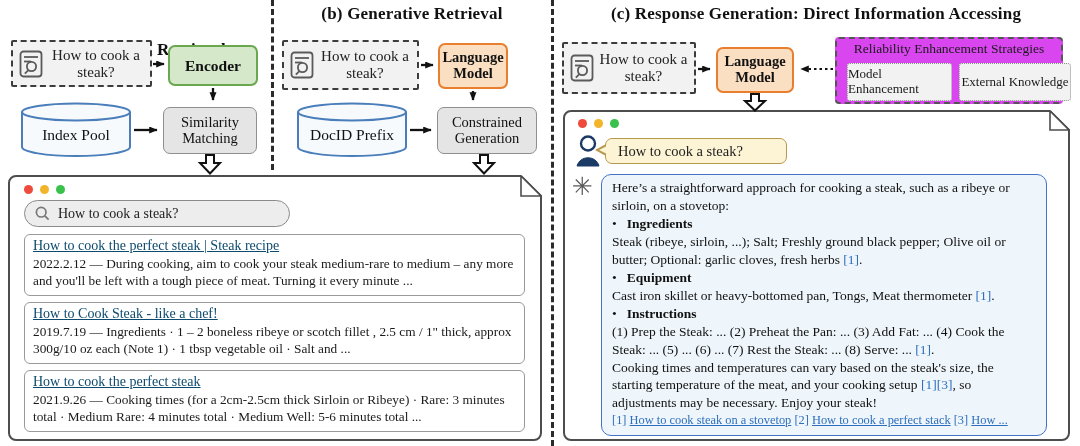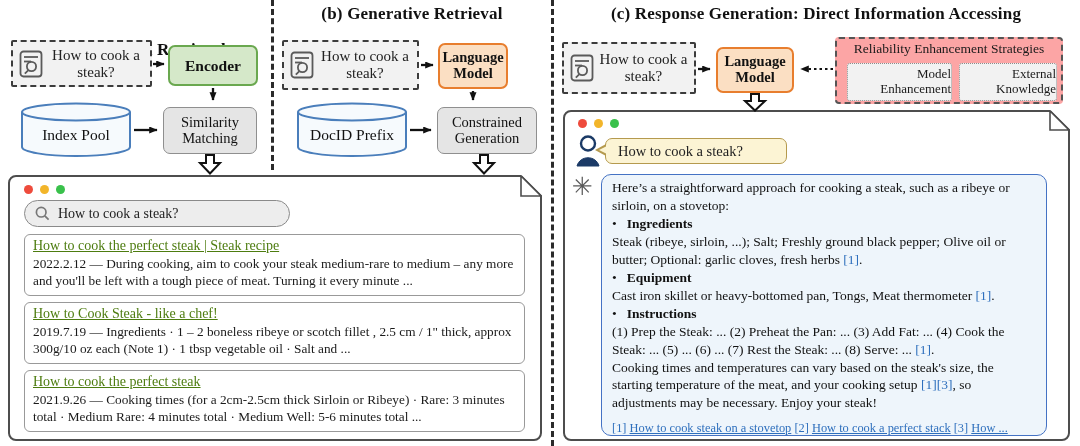--- a/index.html
+++ b/index.html
@@ -23,41 +23,41 @@
   .node { position:absolute; display:flex; align-items:center; justify-content:center;
           text-align:center; border-radius:7px; line-height:1.1; }
   .node-green  { background:#d5e8c9; border:2px solid #6aa84f; font-weight:bold; font-size:15.5px; }
   .node-orange { background:#fbdfc3; border:2.5px solid #e87e2e; font-weight:bold; font-size:14.5px; }
   .node-gray   { background:#e5e5e5; border:1.5px solid #8f8f8f; font-size:14.5px; }
 
   .cyl { position:absolute; }
   .cyl .cyl-label { position:absolute; left:0; right:0; top:24px; text-align:center; font-size:15.5px; color:#111; }
 
   .relbox { position:absolute; left:835px; top:37px; width:228px; height:67px;
-            background:#fca5a5; border:2px dashed #555; border-radius:4px; }
+            background:#d946ef; border:2px dashed #555; border-radius:4px; }
   .relbox .rel-title { text-align:center; font-size:13.5px; margin-top:2px; color:#1a1a1a; }
   .rel-opt { position:absolute; top:24px; height:38px; background:#f2f2f2; border:1.5px dotted #8c8c8c;
              border-radius:3px; display:flex; align-items:center; justify-content:center;
-             text-align:right; font-size:13px; line-height:1.15; color:#1a1a1a; }
+             text-align:left; font-size:13px; line-height:1.15; color:#1a1a1a; }
   #rel-opt-0 { left:10px;  width:105px; }
-  #rel-opt-1 { left:122px; width:98px; }
+  #rel-opt-1 { left:122px; width:112px; }
 
   .window { position:absolute; background:#fff; border:2px solid #4d4d4d; border-radius:8px 0 8px 8px; }
   .dogear { position:absolute; top:-2px; right:-2px; }
 
   .traffic { position:absolute; display:flex; gap:7px; }
   .traffic span { width:9px; height:9px; border-radius:50%; display:block; }
 
   #browser { left:8px; top:175px; width:534px; height:266px; }
   #searchbar { position:absolute; left:14px; top:23px; width:266px; height:27px; background:#ededed;
                border:1.5px solid #8a8a8a; border-radius:14px; display:flex; align-items:center;
                gap:8px; padding:0 10px; font-size:14px; color:#222; }
   .result-card { position:absolute; left:14px; width:501px; height:62px; background:#fff;
                  border:1.5px solid #999; border-radius:6px; padding:2px 8px; overflow:hidden; }
-  .result-title { font-size:14px; color:#4d7c0f; text-decoration:underline; line-height:1.25;
+  .result-title { font-size:14px; color:#0c4a6e; text-decoration:underline; line-height:1.25;
                   white-space:nowrap; }
   .result-snippet { font-size:13.3px; color:#1a1a1a; line-height:1.28; }
 
   #chat { left:563px; top:110px; width:507px; height:331px; }
   .bubble { position:absolute; }
   #user-bubble { left:40px; top:26px; width:182px; height:26px; background:#fcf4d4;
                  border:1.6px solid #b59a4e; border-radius:7px; font-size:14.5px;
                  display:flex; align-items:center; padding-left:12px; color:#222; }
   #user-bubble::before { content:""; position:absolute; left:-11px; top:5px;
       border-top:6px solid transparent; border-bottom:6px solid transparent; border-right:11px solid #b59a4e; }
@@ -65,21 +65,21 @@
       border-top:4px solid transparent; border-bottom:4px solid transparent; border-right:8px solid #fcf4d4; }
   #assistant-bubble { left:36px; top:62px; width:446px; height:262px; background:#eef5fb;
                  border:1.8px solid #4472c4; border-radius:10px; padding:4px 10px 2px 10px;
                  font-size:13.5px; line-height:1.33; color:#111; overflow:hidden; }
   #assistant-bubble::before { content:""; position:absolute; left:-12px; top:6px;
       border-top:7px solid transparent; border-bottom:7px solid transparent; border-right:12px solid #4472c4; }
   #assistant-bubble::after  { content:""; position:absolute; left:-8px; top:8px;
       border-top:5px solid transparent; border-bottom:5px solid transparent; border-right:9px solid #eef5fb; }
   .s-n { } .s-b { font-weight:bold; } .s-c { color:#2e6fbd; }
   .s-l { color:#2e6fbd; text-decoration:underline; cursor:pointer; }
-  .refs { margin-top:8px; font-size:12.4px; white-space:nowrap; }
+  .refs { margin-top:0; font-size:12.4px; white-space:nowrap; }
 
   .icon-person { width:30px; height:34px; }
   .icon-openai { font-family:"DejaVu Sans",sans-serif; font-size:25px; color:#5a5a5a; line-height:1; }
 
   #connectors { position:absolute; left:0; top:0; pointer-events:none; }
 </style>
 </head>
 <body>
 
 <div id="canvas">

